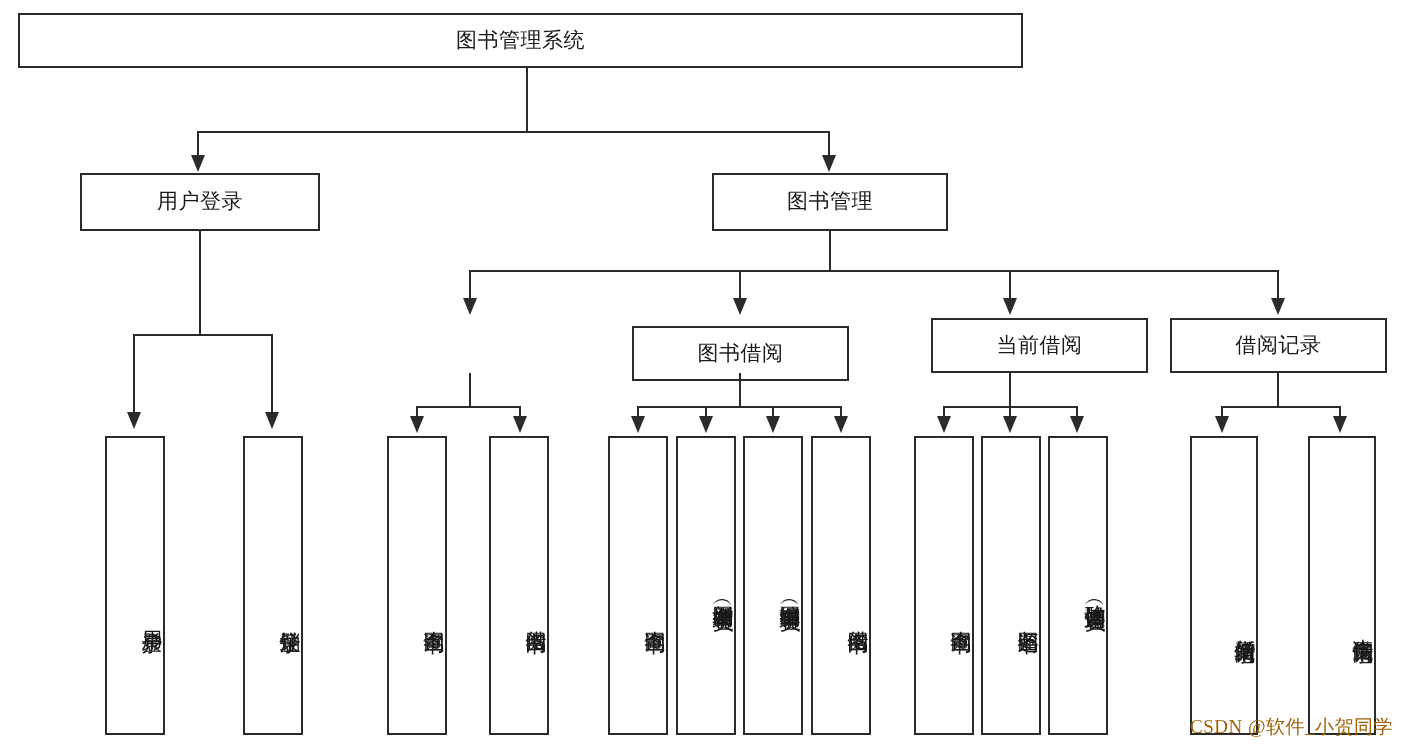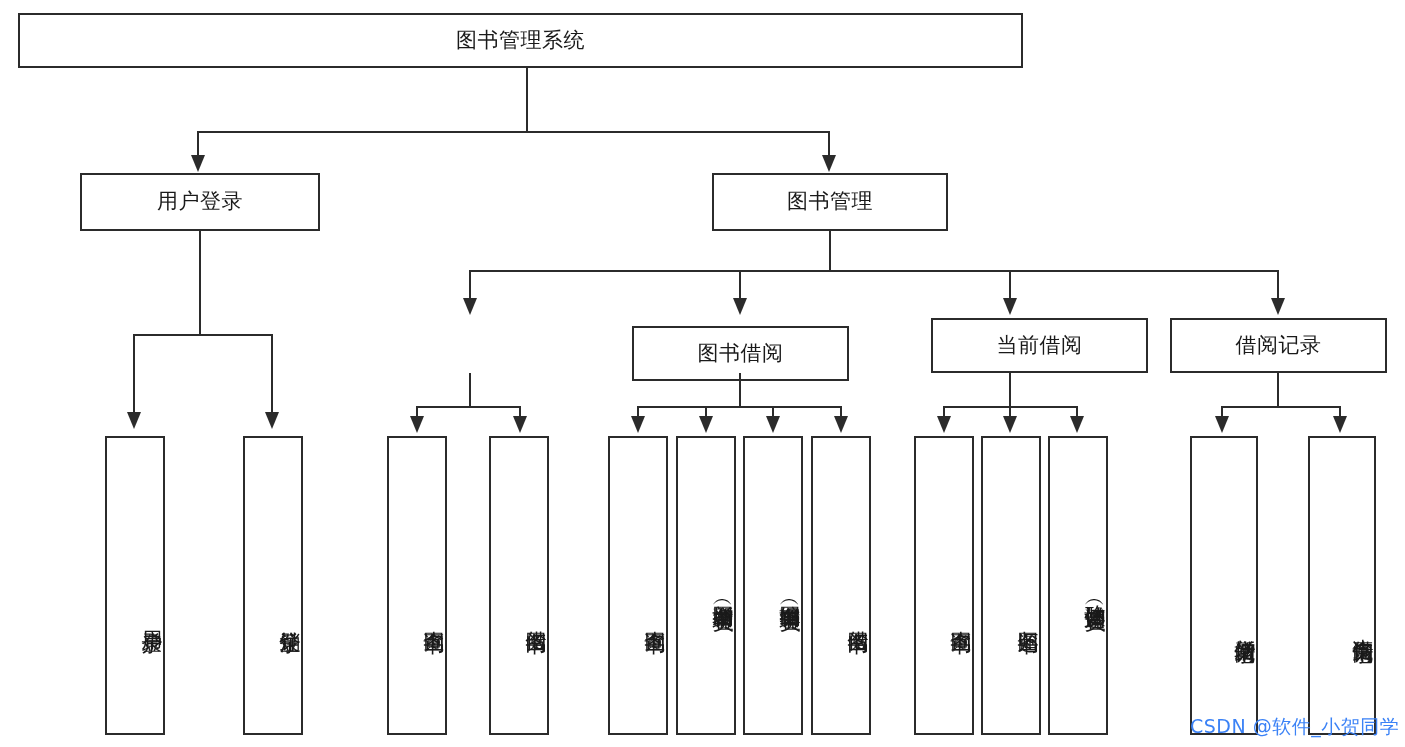--- a/index.html
+++ b/index.html
@@ -59,24 +59,25 @@
     position: absolute;
     width: 0;
     height: 0;
     border-left: 7px solid transparent;
     border-right: 7px solid transparent;
     border-top: 17px solid #2b2b2b;
   }
 
   .watermark {
     position: absolute;
-    color: #3b82f6;
+    color: #a16207;
     font-size: 19px;
     white-space: nowrap;
     letter-spacing: 0.5px;
+    font-family: Liberation Serif, serif;
   }
 </style>
 </head>
 <body>
 
 <div id="canvas">
 
   <div class="node horiz" style="left:18px; top:13px; width:1005px; height:55px;">
     <span>图书管理系统</span>
   </div>

